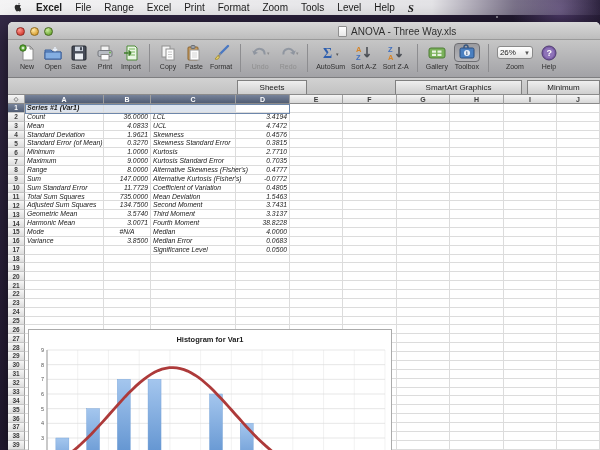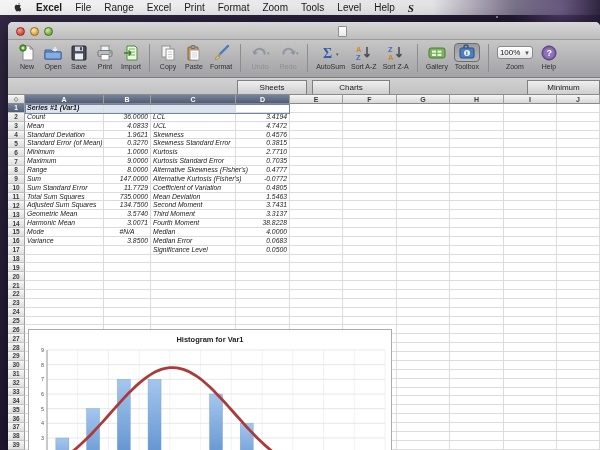--- a/index.html
+++ b/index.html
@@ -147,20 +147,21 @@
 <div class="window">
 
   <div class="titlebar">
     <div class="lights">
       <div class="light red"></div>
       <div class="light yellow"></div>
       <div class="light green"></div>
     </div>
     <div class="wintitle">
       <span class="docicon"></span>
+      <span>ANOVA - Three Way.xls</span>
     </div>
   </div>
 
   <div class="toolbar">
     <div class="tbtn">
       <span class="ic">
           <svg width="20" height="18">
             <path d="M6 2h7l3 3v11H6z" fill="#fdfdfd" stroke="#8a8a8a"></path>
             <path d="M13 2l3 3h-3z" fill="#d8d8d8" stroke="#8a8a8a"></path>
             <circle cx="6" cy="4" r="3.2" fill="#59a733" stroke="#38701d"></circle>
@@ -315,41 +316,41 @@
             <circle cx="10" cy="9" r="3" fill="#e8eef8"></circle>
             <text x="9" y="11.4" font-size="6" font-weight="bold" fill="#35547e" font-family="Liberation Serif, serif">i</text>
           </svg>
         </span>
       <span class="lbl">Toolbox</span>
     </div>
     <div class="tsep"></div>
     <div class="tbtn">
       <span class="ic">
           <span class="zoombox">
-            <span>100%</span>
+            <span>26%</span>
             <span class="arr">▼</span>
           </span>
         </span>
       <span class="lbl">Zoom</span>
     </div>
     <div class="tbtn">
       <span class="ic">
           <svg width="18" height="18">
             <circle cx="9" cy="9" r="7" fill="#7b5ea7" stroke="#4e3a70"></circle>
             <circle cx="9" cy="9" r="5.2" fill="#8f74b9"></circle>
             <text x="6.6" y="12.2" font-size="9" font-weight="bold" fill="#fff">?</text>
           </svg>
         </span>
       <span class="lbl">Help</span>
     </div>
   </div>
 
   <div class="gallery">
     <div class="gtab" style="left:229px; width:70px;">Sheets</div>
-    <div class="gtab" style="left:304px; width:78px;">Charts</div>
+    <div class="gtab" style="left:387px; width:127px;">SmartArt Graphics</div>
     <div class="gtab" style="left:519px; width:73px;">Minimum</div>
   </div>
 
   <div class="sheet">
     <div class="colhdr-row" id="colhdrs">
         <div class="hdrcell corner" style="width: 17px;">◇</div>
         <div class="hdrcell sel" style="width: 79px;">A</div>
         <div class="hdrcell sel" style="width: 47px;">B</div>
         <div class="hdrcell sel" style="width: 85px;">C</div>
         <div class="hdrcell sel" style="width: 54px;">D</div>

